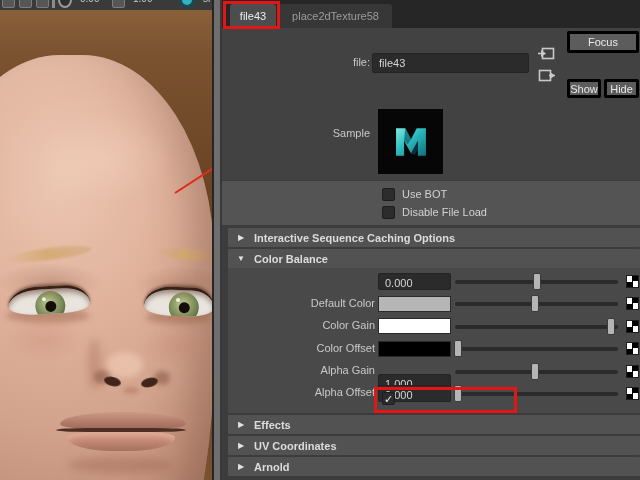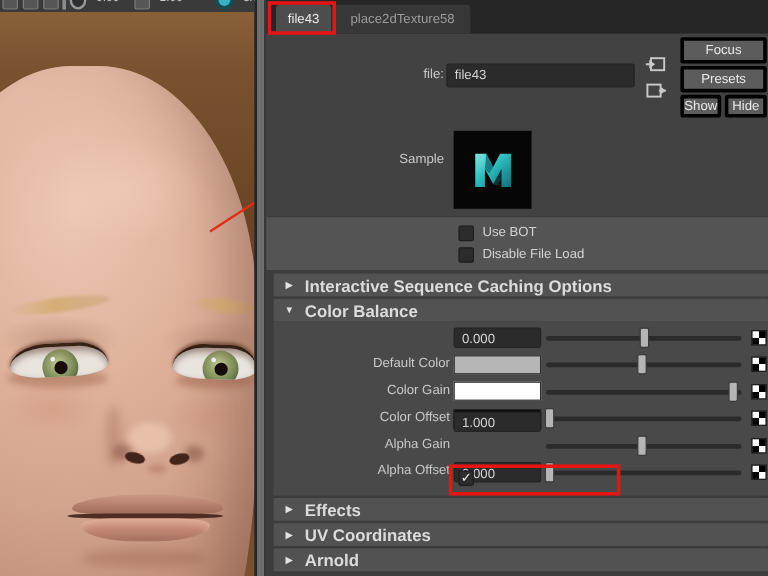--- a/index.html
+++ b/index.html
@@ -98,21 +98,21 @@
   .band { left:0; top:180px; width:418px; height:46px; background:#545454;
           border-top:1px solid #3b3b3b; border-bottom:1px solid #3b3b3b;padding-left:32px; }
   .checkbox { position:absolute; width:13px; height:13px; background:#2c2c2c; border:1px solid #1d1d1d;
               border-radius:2px; color:#f2f2f2; font-size:11px; line-height:12px; text-align:center; font-weight:bold; }
   .opt-label { position:absolute; color:#d2d2d2; font-size:11px; }
 
   .sections-bg { left:0; top:225px; width:418px; height:255px; background:#3c3c3c; }
   .sec-header { position:absolute; left:6px; width:412px; height:19px; background:#525252; border-radius:1px;
                 display:flex; align-items:center; cursor:default; }
   .sec-header .tri { width:26px; text-align:center; font-size:8px; color:#e2e2e2; }
-  .sec-header .sec-title { color:#dcdcdc; font-size:14px; font-weight:bold; }
+  .sec-header .sec-title { color:#dcdcdc; font-size:11px; font-weight:bold; }
 
   .cb-content { left:6px; top:268px; width:412px; height:145px; background:#494949; }
   .cb-label { position:absolute; left:13px; width:140px; }
   .cb-field { position:absolute; left:156px; width:73px; height:17px; }
   .cb-swatch { position:absolute; left:156px; width:73px; height:16px; border:1px solid #2a2a2a; }
   .slider { position:absolute; left:233px; width:163px; height:17px; }
   .slider .track { position:absolute; left:0; right:0; top:7px; height:4px; background:#2b2b2b; border-radius:2px; }
   .slider .handle { position:absolute; top:0; width:8px; height:17px; background:#b5b5b5;
                     border:1px solid #3a3a3a; border-radius:2px; }
   .map-btn { position:absolute; left:404px; width:13px; height:13px; border:1px solid #1e1e1e;
@@ -192,21 +192,20 @@
   </div>
   <div class="abs conn-btn" style="left:314px; top:66px;">
     <svg width="17" height="15" viewBox="0 0 17 15">
         <rect x="1.5" y="2.5" width="11" height="10" fill="none" stroke="#c9c9c9" stroke-width="1.6"></rect>
         <path d="M11 7.5 H17" stroke="#c9c9c9" stroke-width="1.6"></path>
         <path d="M12 4 L17 7.5 L12 11 Z" fill="#c9c9c9"></path>
       </svg>
   </div>
 
   <div class="abs btn" style="left:345px; top:31px; width:72px; height:22px;">Focus</div>
-  <div class="abs btn" style="left:345px; top:55px; width:72px; height:22px;">Presets</div>
   <div class="abs btn" style="left:345px; top:79px; width:34px; height:19px;">Show</div>
   <div class="abs btn" style="left:382px; top:79px; width:35px; height:19px;">Hide</div>
 
   <div class="abs label" style="left:60px; top:127px; width:88px;">Sample</div>
   <div class="abs swatch-sample" style="background: rgb(6, 6, 6);">
     <svg width="46" height="46" viewBox="0 0 40 40">
       <defs>
         <linearGradient id="mg" x1="0" y1="0" x2="1" y2="1">
           <stop offset="0" stop-color="#7fe8e0"></stop>
             <stop offset="0.45" stop-color="#2bbcbe"></stop>
@@ -264,21 +263,21 @@
 
   <div class="abs cb-label label" style="top:342px;">Color Offset</div>
   <div class="abs cb-swatch" style="top: 341px; background: rgb(0, 0, 0);"></div>
   <div class="abs slider" style="top:340px;">
     <div class="track"></div>
       <div class="handle" style="left: calc(2% - 4px);"></div>
   </div>
   <div class="map-btn" style="top:342px;"></div>
 
   <div class="abs cb-label label" style="top:364px;">Alpha Gain</div>
-  <div class="abs cb-field field" style="top:343px;">1.000</div>
+  <div class="abs cb-field field" style="top:374px;">1.000</div>
   <div class="abs slider" style="top:363px;">
     <div class="track"></div>
       <div class="handle" style="left: calc(49% - 4px);"></div>
   </div>
   <div class="map-btn" style="top:365px;"></div>
 
   <div class="abs cb-label label" style="top:386px;">Alpha Offset</div>
   <div class="abs cb-field field" style="top:385px;">0.000</div>
   <div class="abs slider" style="top:385px;">
     <div class="track"></div>

